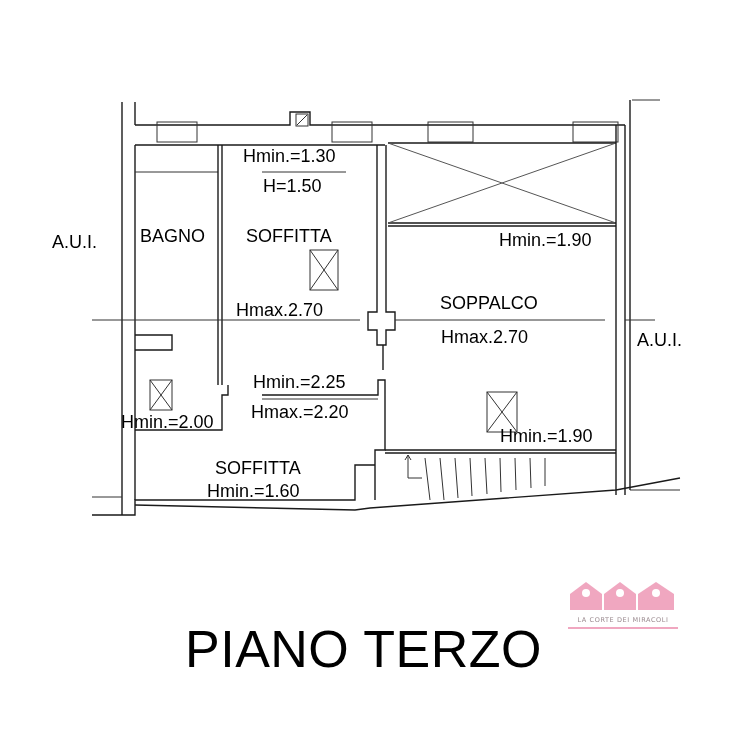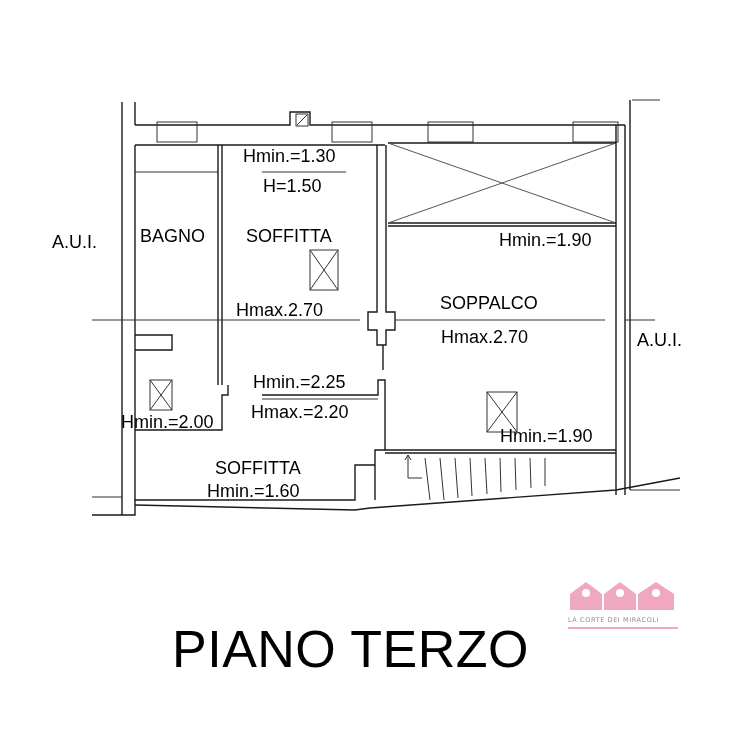--- a/index.html
+++ b/index.html
@@ -2,23 +2,23 @@
 <html><head>
   <meta charset="utf-8">
   <style>
     html, body { margin: 0; padding: 0; background: #ffffff; }
     body { width: 749px; height: 731px; position: relative; overflow: hidden; font-family: "Liberation Sans", sans-serif; }
     #plan { position: absolute; left: 0; top: 0; width: 749px; height: 731px; }
     .wall { stroke: #1a1a1a; stroke-width: 1.4; fill: none; }
     .thin { stroke: #333; stroke-width: 1; fill: none; }
     .gray { stroke: #555; stroke-width: 1; fill: none; }
     .lbl { font-family: "Liberation Sans", sans-serif; font-size: 18px; fill: #000; }
-    .title { position: absolute; left: 172px; top: 619px; font-size: 52px; color: #000; font-family: "Liberation Sans", sans-serif; letter-spacing: 0.5px; }
+    .title { position: absolute; left: 185px; top: 619px; font-size: 52px; color: #000; font-family: "Liberation Sans", sans-serif; letter-spacing: 0.5px; }
     .logo { position: absolute; left: 568px; top: 580px; width: 110px; }
-    .logo-text { font-family: "DejaVu Sans", sans-serif; font-size: 6.5px; color: #9a8a8f; letter-spacing: 0.6px; margin-top: 2px; }
+    .logo-text { font-family: "DejaVu Sans", sans-serif; font-size: 6.5px; color: #9a8a8f; letter-spacing: 0.6px; text-align: center; margin-top: 2px; }
     .logo-line { height: 2px; background: #f0a7c0; margin-top: 3px; }
   </style>
 </head>
 <body>
 
 <svg id="plan" viewBox="0 0 749 731" xmlns="http://www.w3.org/2000/svg">
 
   <g>
     <line class="wall" x1="122" y1="102" x2="122" y2="515"></line>
     <line class="wall" x1="135" y1="102" x2="135" y2="125"></line>

